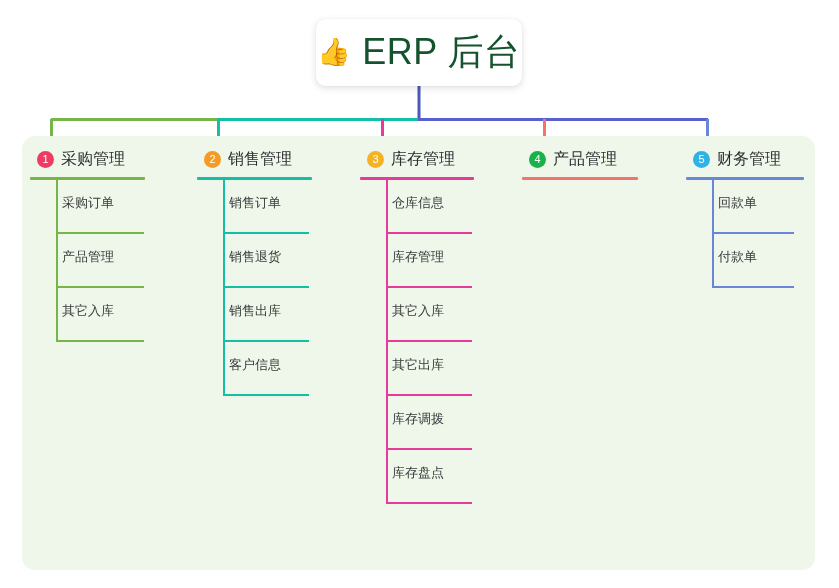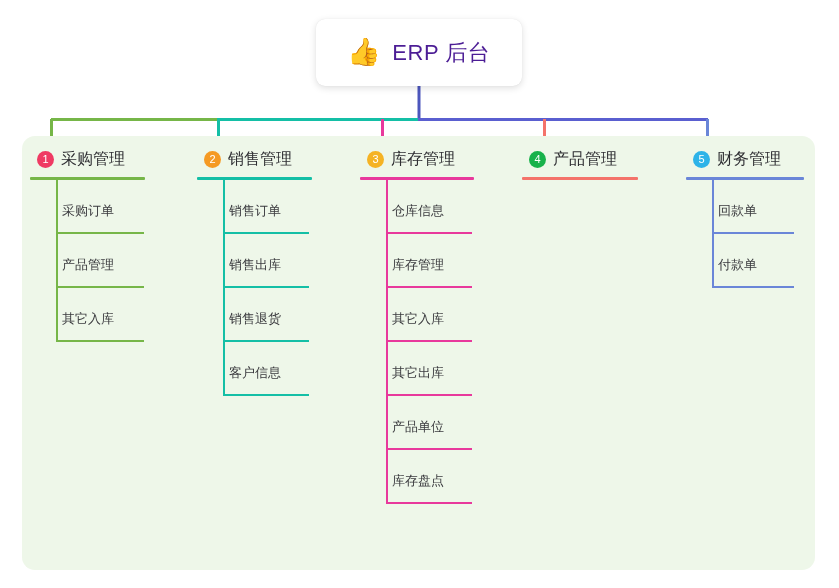--- a/index.html
+++ b/index.html
@@ -31,22 +31,22 @@
     justify-content: center;
     gap: 11px;
     box-sizing: border-box;
   }
   #root-card .thumb {
     font-size: 27px;
     line-height: 1;
     display: block;
   }
   #root-card .root-title {
-    font-size: 22px;
-    color: #4c1d95;
+    font-size: 36px;
+    color: #14532d;
     letter-spacing: 0.5px;
     white-space: nowrap;
   }
 
   
   #panel {
     position: absolute;
     left: 22px;
     top: 136px;
     width: 793px;
@@ -109,21 +109,21 @@
     position: relative;
     height: 54px;
     box-sizing: border-box;
     display: flex;
     align-items: flex-end;
   }
   .leaf-label {
     font-size: 13px;
     color: #3a3a3e;
     white-space: nowrap;
-    padding: 0 4px 14px 6px;
+    padding: 0 4px 22px 6px;
   }
   .leaf-rule {
     position: absolute;
     left: 0;
     bottom: 0;
     height: 2px;
   }
   .leaf-stem {
     position: absolute;
     left: 0;
@@ -193,26 +193,26 @@
         </div>
         <div class="branch-rule" style="background: rgb(20, 191, 166); width: 115px;"></div>
         <div class="leaves">
           <div class="leaf">
             <div class="leaf-stem" style="background: rgb(20, 191, 166);"></div>
             <div class="leaf-label">销售订单</div>
             <div class="leaf-rule" style="background: rgb(20, 191, 166); width: 86px;"></div>
           </div>
           <div class="leaf">
             <div class="leaf-stem" style="background: rgb(20, 191, 166);"></div>
+            <div class="leaf-label">销售退货</div>
+            <div class="leaf-rule" style="background: rgb(20, 191, 166); width: 86px;"></div>
+          </div>
+          <div class="leaf">
+            <div class="leaf-stem" style="background: rgb(20, 191, 166);"></div>
             <div class="leaf-label">销售出库</div>
-            <div class="leaf-rule" style="background: rgb(20, 191, 166); width: 86px;"></div>
-          </div>
-          <div class="leaf">
-            <div class="leaf-stem" style="background: rgb(20, 191, 166);"></div>
-            <div class="leaf-label">销售退货</div>
             <div class="leaf-rule" style="background: rgb(20, 191, 166); width: 86px;"></div>
           </div>
           <div class="leaf">
             <div class="leaf-stem" style="background: rgb(20, 191, 166);"></div>
             <div class="leaf-label">客户信息</div>
             <div class="leaf-rule" style="background: rgb(20, 191, 166); width: 86px;"></div>
           </div>
         </div>
       </div>
       <div class="branch" style="left: 360px;">
@@ -237,21 +237,21 @@
             <div class="leaf-label">其它入库</div>
             <div class="leaf-rule" style="background: rgb(232, 57, 156); width: 86px;"></div>
           </div>
           <div class="leaf">
             <div class="leaf-stem" style="background: rgb(232, 57, 156);"></div>
             <div class="leaf-label">其它出库</div>
             <div class="leaf-rule" style="background: rgb(232, 57, 156); width: 86px;"></div>
           </div>
           <div class="leaf">
             <div class="leaf-stem" style="background: rgb(232, 57, 156);"></div>
-            <div class="leaf-label">产品单位</div>
+            <div class="leaf-label">库存调拨</div>
             <div class="leaf-rule" style="background: rgb(232, 57, 156); width: 86px;"></div>
           </div>
           <div class="leaf">
             <div class="leaf-stem" style="background: rgb(232, 57, 156);"></div>
             <div class="leaf-label">库存盘点</div>
             <div class="leaf-rule" style="background: rgb(232, 57, 156); width: 86px;"></div>
           </div>
         </div>
       </div>
       <div class="branch" style="left: 522px;">

